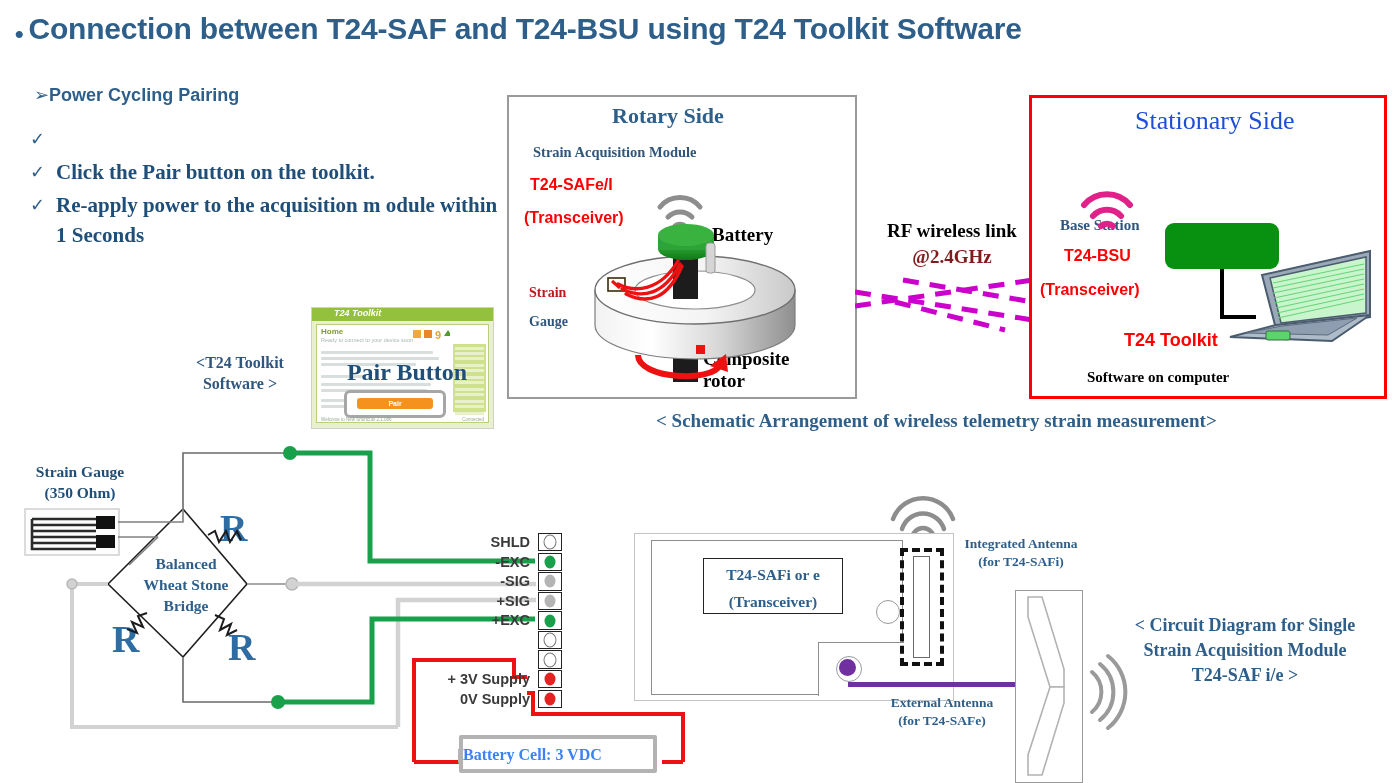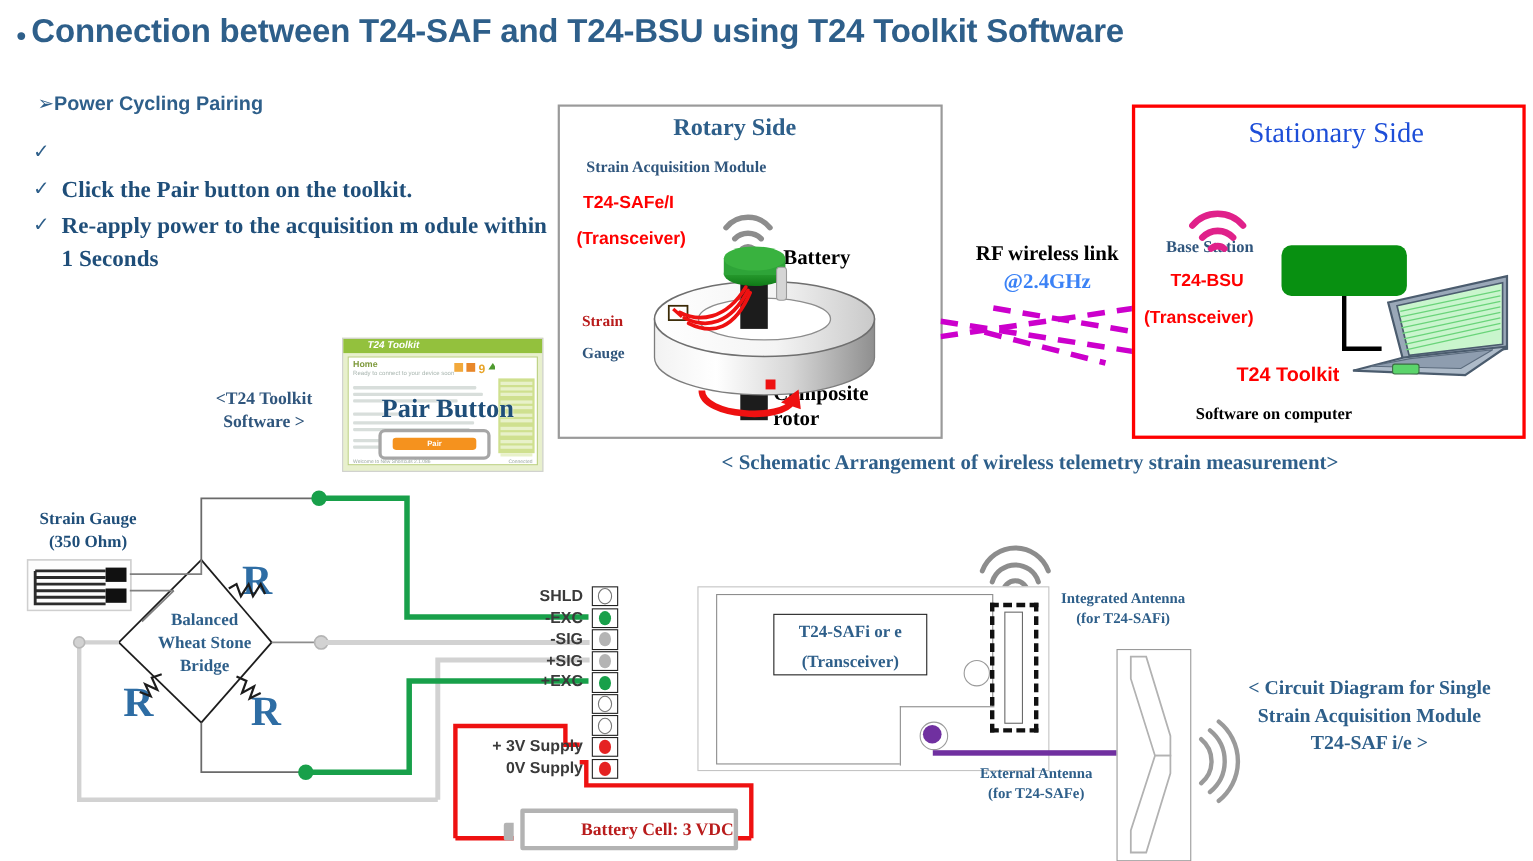--- a/index.html
+++ b/index.html
@@ -48,21 +48,21 @@
              font-weight:bold;font-size:16px;color:#FF0000;}
   #bsu-trans-label{left:1040px;top:281px;font-family:"Liberation Sans",sans-serif;
              font-weight:bold;font-size:16px;color:#FF0000;}
   #toolkit-label{left:1124px;top:330px;font-family:"Liberation Sans",sans-serif;
              font-weight:bold;font-size:18px;color:#FF0000;}
   #software-label{left:1087px;top:369px;font-weight:bold;font-size:15px;color:#000;}
 
   
   #rf-label{left:872px;top:218px;width:160px;text-align:center;
             font-weight:bold;font-size:19px;color:#000;line-height:26px;}
-  #rf-label .ghz{color:#3b82f6;}
+  #rf-label .ghz{color:#7f1d1d;}
 
   
   #toolkit-shot{left:311px;top:307px;width:183px;height:122px;
      border:1px solid #cfcfcf;background:#e8f0cd;box-sizing:border-box;overflow:hidden;}
   #toolkit-titlebar{height:13px;background:#93c13d;position:relative;}
   #toolkit-titlebar .t{position:absolute;left:22px;top:0px;font-style:italic;
      font-family:"Liberation Sans",sans-serif;font-weight:bold;font-size:9px;color:#ffffff;}
   #toolkit-body{position:absolute;left:4px;top:16px;right:4px;bottom:5px;
      background:#ffffff;border:1px solid #b9cf7c;}
   #tk-home{position:absolute;left:4px;top:2px;font-family:"Liberation Sans",sans-serif;
@@ -126,23 +126,23 @@
   #purple-dot2{left:1043px;top:676px;width:17px;height:17px;border-radius:50%;background:#7030A0;}
 
   #int-ant-label{left:951px;top:535px;width:140px;text-align:center;font-weight:bold;
      font-size:13.5px;color:#2E5F8A;line-height:18px;}
   #ext-ant-label{left:872px;top:694px;width:140px;text-align:center;font-weight:bold;
      font-size:13.5px;color:#2E5F8A;line-height:18px;}
   #ext-ant-box{left:1015px;top:590px;width:68px;height:193px;border:1.4px solid #9a9a9a;background:#fff;box-sizing:border-box;}
   #circuit-caption{left:1100px;top:613px;width:290px;text-align:center;font-weight:bold;
      font-size:18px;color:#2E5F8A;line-height:25px;}
 
-  #battery-box{left:473px;top:735px;width:198px;height:38px;border:4px solid #b3b3b3;
-     background:#fff;box-sizing:border-box;text-align:right;line-height:31px;
-     font-weight:bold;font-size:16px;color:#b91c1c;border-radius:2px;}
+  #battery-box{left:459px;top:735px;width:198px;height:38px;border:4px solid #b3b3b3;
+     background:#fff;box-sizing:border-box;text-align:left;line-height:31px;
+     font-weight:bold;font-size:16px;color:#3b82f6;border-radius:2px;}
   #battery-nub{left:458px;top:748px;width:9px;height:16px;background:#b3b3b3;border-radius:2px 0 0 2px;}
 
   svg{display:block;}
   #wires{left:0;top:0;width:1394px;height:783px;pointer-events:none;}
 </style>
 </head>
 <body>
 
 <div class="abs" id="title-row">
   <span id="title-bullet">•</span><span id="page-title">Connection between T24-SAF and T24-BSU using T24 Toolkit Software</span>

